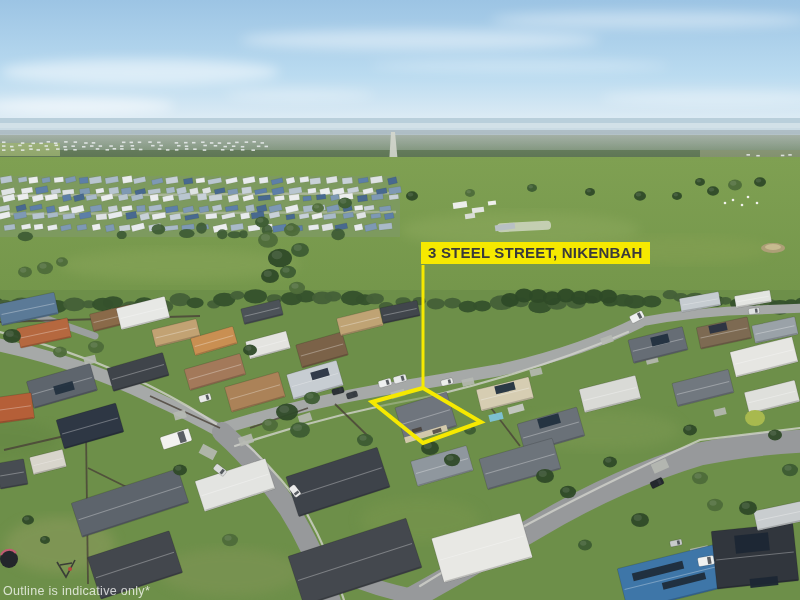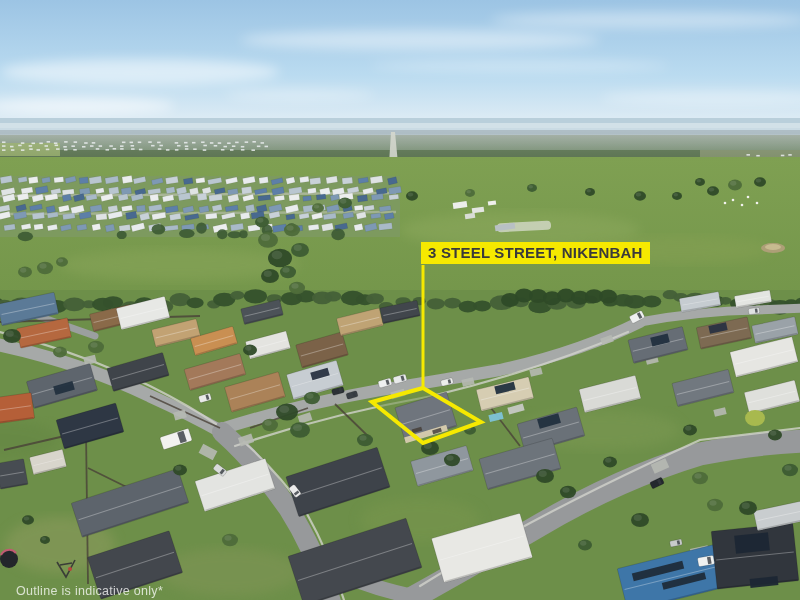--- a/index.html
+++ b/index.html
@@ -1216,15 +1216,15 @@
     <circle cx="70" cy="569" r="2" fill="#b8453e"></circle>
   </g>
 
   <g>
     <line id="hl-leader" x1="423" y1="265" x2="423" y2="388" stroke-width="3" stroke="#f6e900"></line>
     <polygon id="hl-outline" fill="none" stroke-linejoin="miter" points="423,388 481,422 423,443 372,402" stroke="#f6e900" stroke-width="4"></polygon>
   </g>
 </svg>
 
 <div class="address-label" style="background: rgb(246, 233, 0); color: rgb(58, 58, 58);">3 STEEL STREET, NIKENBAH</div>
-<div class="watermark" style="color: rgba(255, 255, 255, 0.75); margin-left: 13px;">Outline is indicative only*</div>
+<div class="watermark" style="color: rgba(255, 255, 255, 0.75);">Outline is indicative only*</div>
 
 </div>
 
 </body></html>

